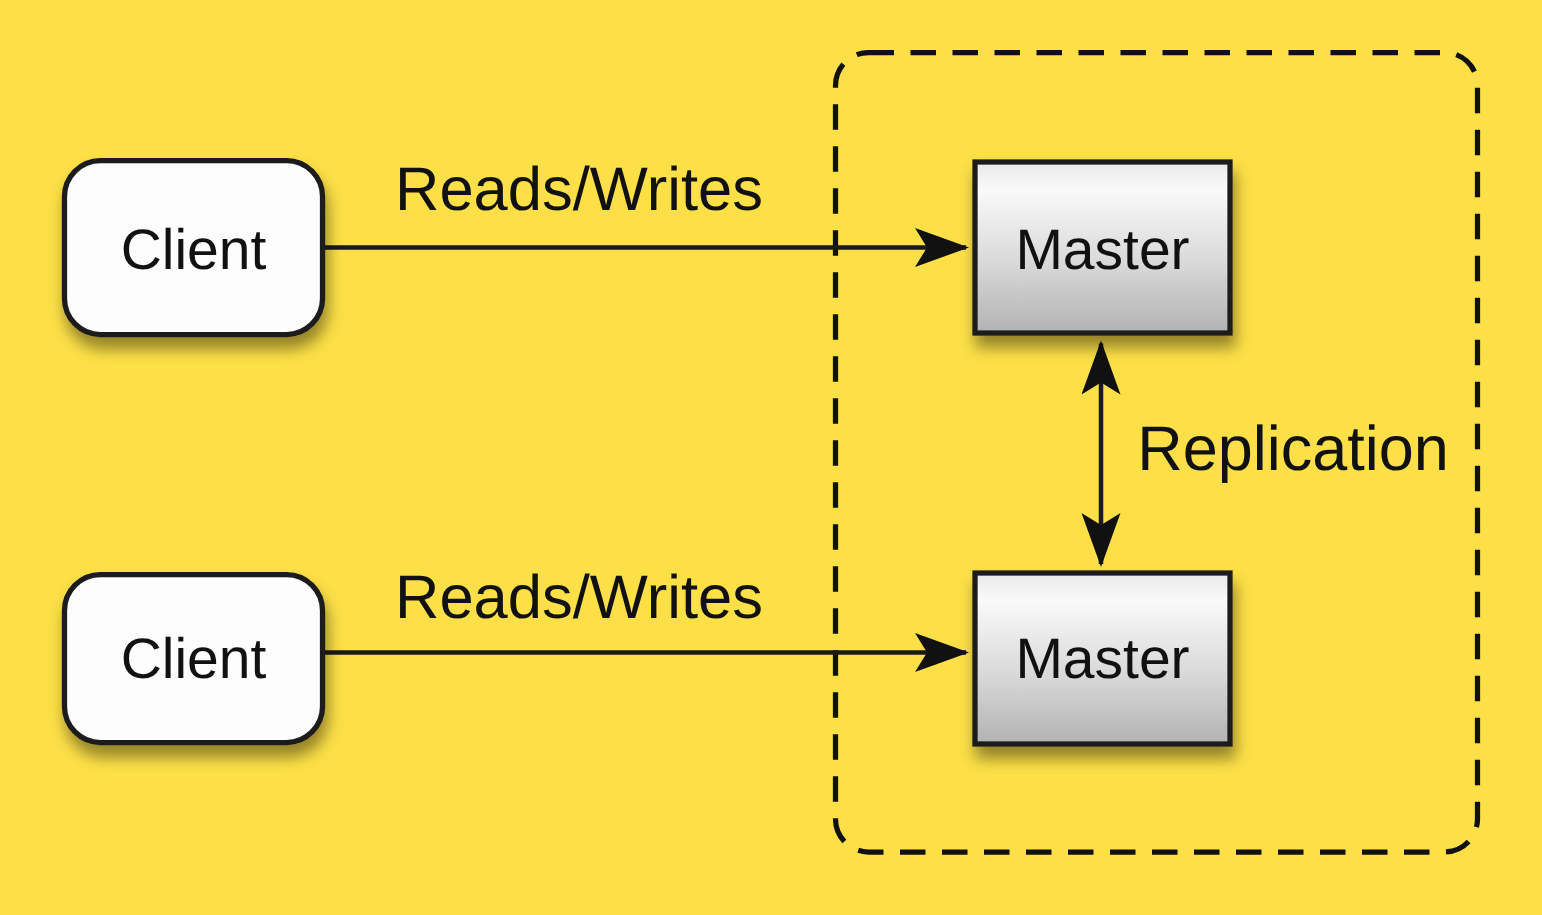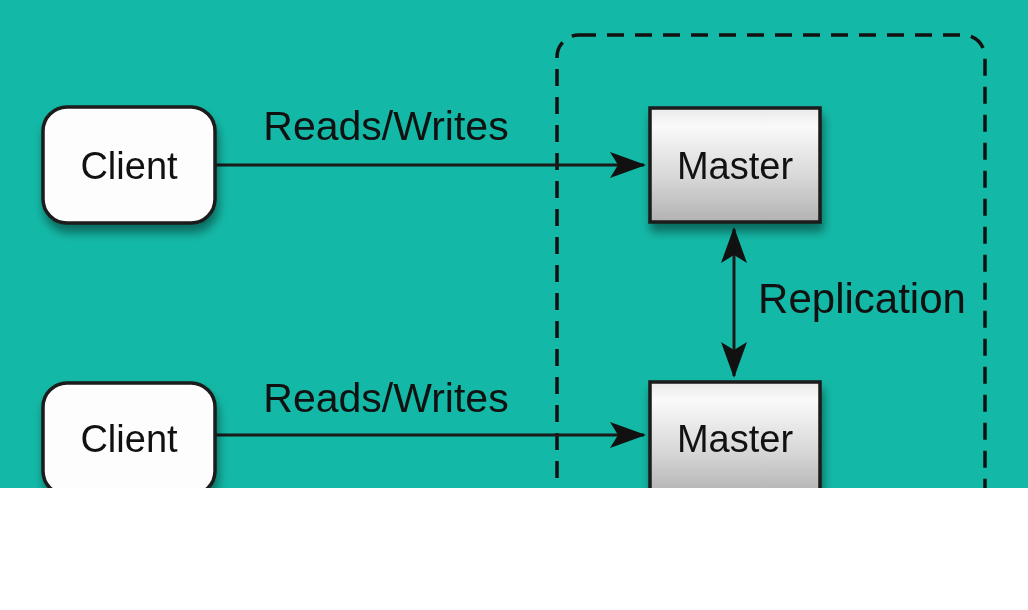--- a/index.html
+++ b/index.html
@@ -4,22 +4,22 @@
 <style>
   html, body {
     margin: 0;
     padding: 0;
     background: #ffffff;
     font-family: "Liberation Sans", sans-serif;
   }
   .stage {
     position: relative;
     width: 1028px;
-    height: 488px;
-    background: #14b8a6;
+    height: 610px;
+    background: #fde047;
     overflow: hidden;
   }
   svg { display: block; }
   text {
     font-family: "Liberation Sans", sans-serif;
     fill: #111111;
   }
   .node-label  { font-size: 38px; }
   .edge-label  { font-size: 41px; }
   .repl-label  { font-size: 42px; }

